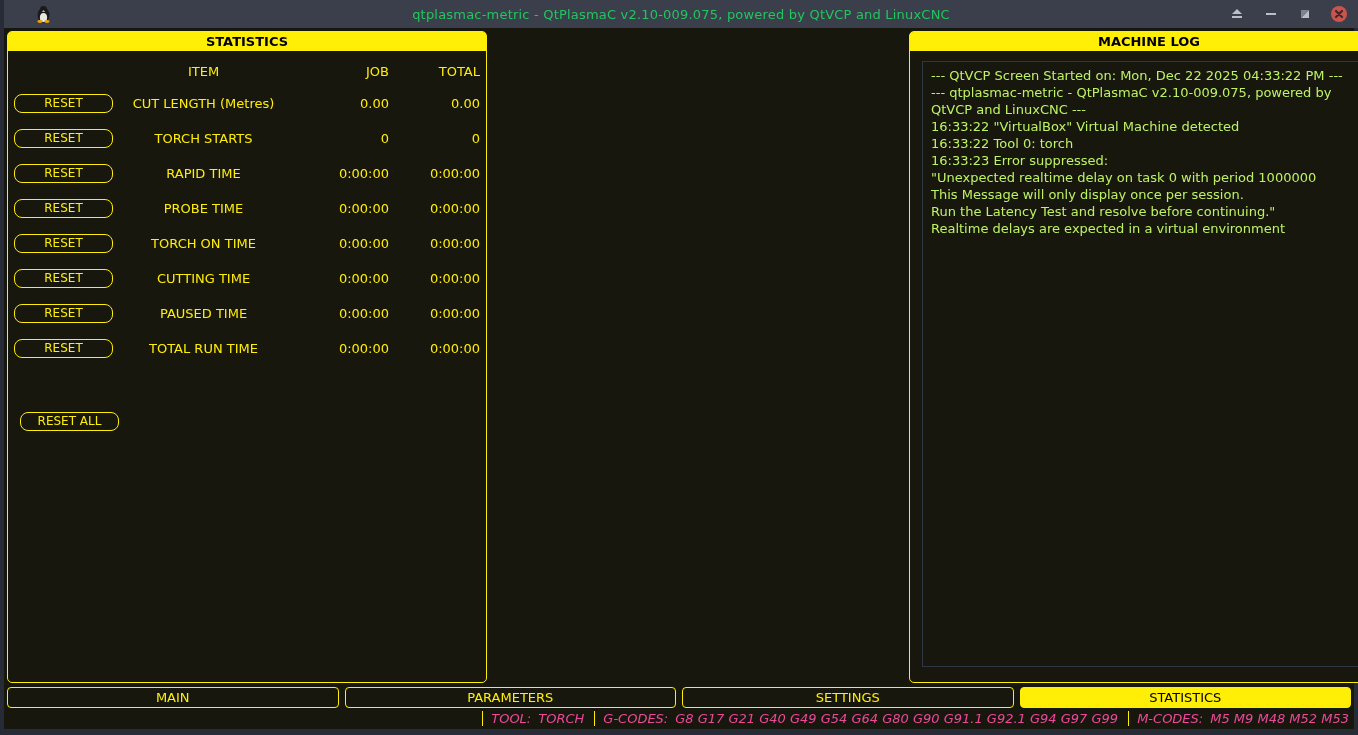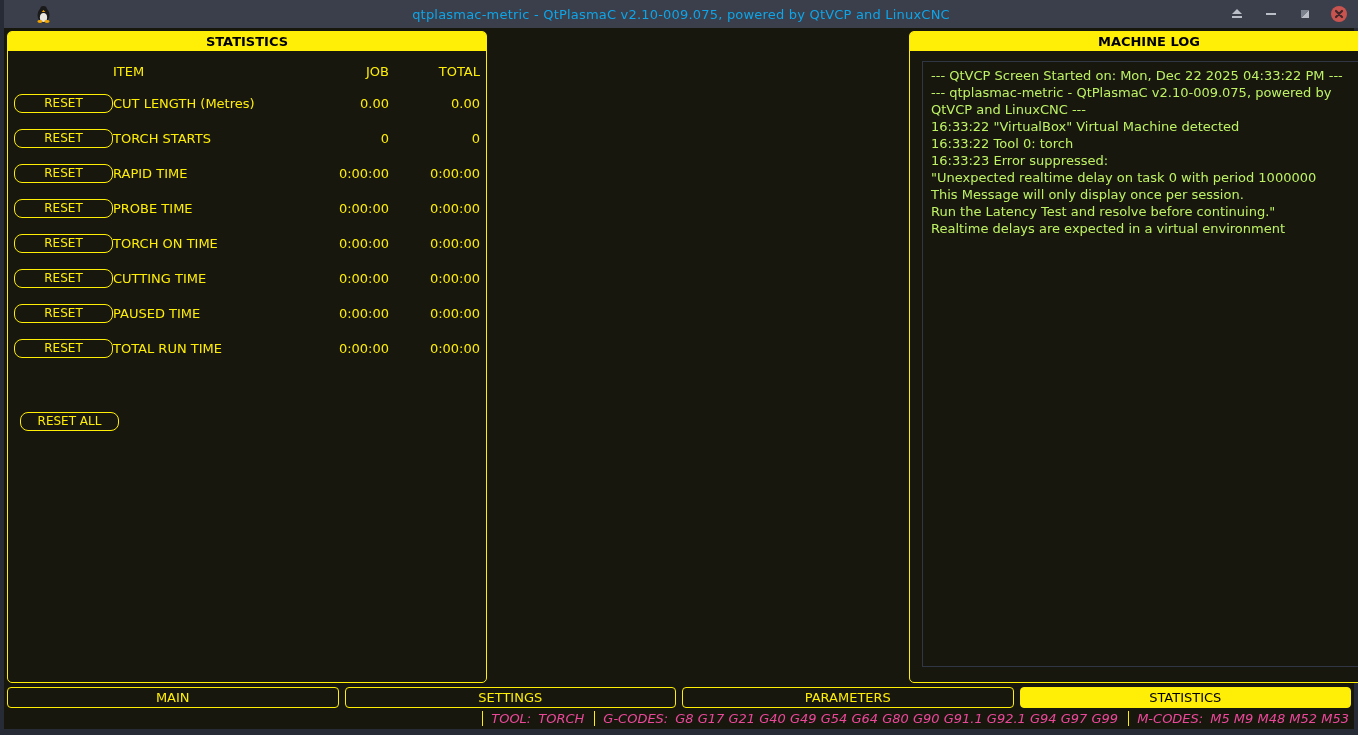--- a/index.html
+++ b/index.html
@@ -8,21 +8,21 @@
     font-family:"DejaVu Sans","Liberation Sans",sans-serif;
     background:#262b35;
     position:relative;
     overflow:hidden;
   }
   .window { position:absolute; inset:0; }
 
   
   .titlebar {
     position:absolute; top:0; left:4px; right:0; height:28px;
-    background:#3a3f4b; color:#0ea5e9;
+    background:#3a3f4b; color:#22c55e;
     display:flex; align-items:center;
   }
   .titlebar .app-icon { position:absolute; left:31px; top:5px; width:17px; height:18px; }
   .titlebar .title {
     position:absolute; left:0; right:0; text-align:center;
     font-size:13px; letter-spacing:0.2px;
   }
   .win-controls {
     position:absolute; right:10px; top:0; height:28px;
     display:flex; align-items:center; gap:16px; z-index:2;
@@ -55,21 +55,21 @@
   .stat-row, .stat-header-row { display:flex; align-items:center; height:35px; }
   .stat-header-row { height:29px; }
   .col-reset { width:99px; flex:none; display:flex; }
   .reset-btn {
     width:99px; height:19px;
     background:transparent; color:#ffee06;
     border:1px solid #ffee06; border-radius:8px;
     font-family:inherit; font-size:12px; line-height:15px;
     padding:0; cursor:default;
   }
-  .col-item { flex:1; text-align:left; padding-right:0; }
+  .col-item { flex:1; text-align:center; padding-right:0; }
   .col-job { width:95px; flex:none; text-align:right; }
   .col-total { width:91px; flex:none; text-align:right; }
   .reset-all-wrap { margin-top:46px; padding-left:6px; }
 
   
   #log-panel { left:905px; top:3px; width:478px; height:650px; }
   .log-box {
     position:absolute; left:12px; top:29px; width:454px; height:606px;
     border:1px solid #303644;
     padding:5px 8px;
@@ -260,23 +260,23 @@
 
           <div class="log-line">Realtime delays are expected in a virtual environment</div>
         </div>
     </div>
 
     <div class="tabbar">
 
         <div class="tab">MAIN</div>
 
 
+        <div class="tab">PARAMETERS</div>
+
         <div class="tab">SETTINGS</div>
-
-        <div class="tab">PARAMETERS</div>
 
         <div class="tab active">STATISTICS</div>
       </div>
 
     <div class="statusbar">
       <span class="sb-sep"></span>
       <span class="sb-label">TOOL:</span>
       <span class="sb-value">TORCH</span>
       <span class="sb-sep"></span>
       <span class="sb-label">G-CODES:</span>

